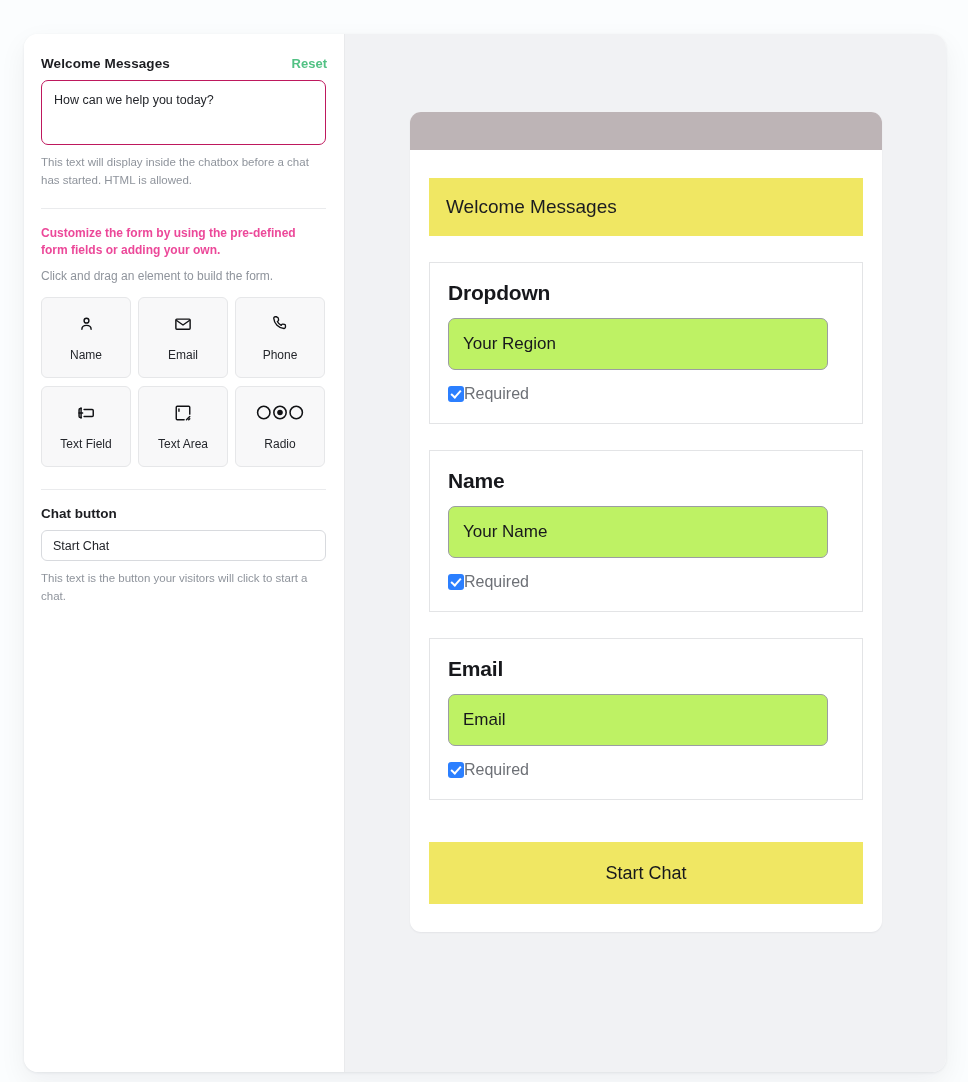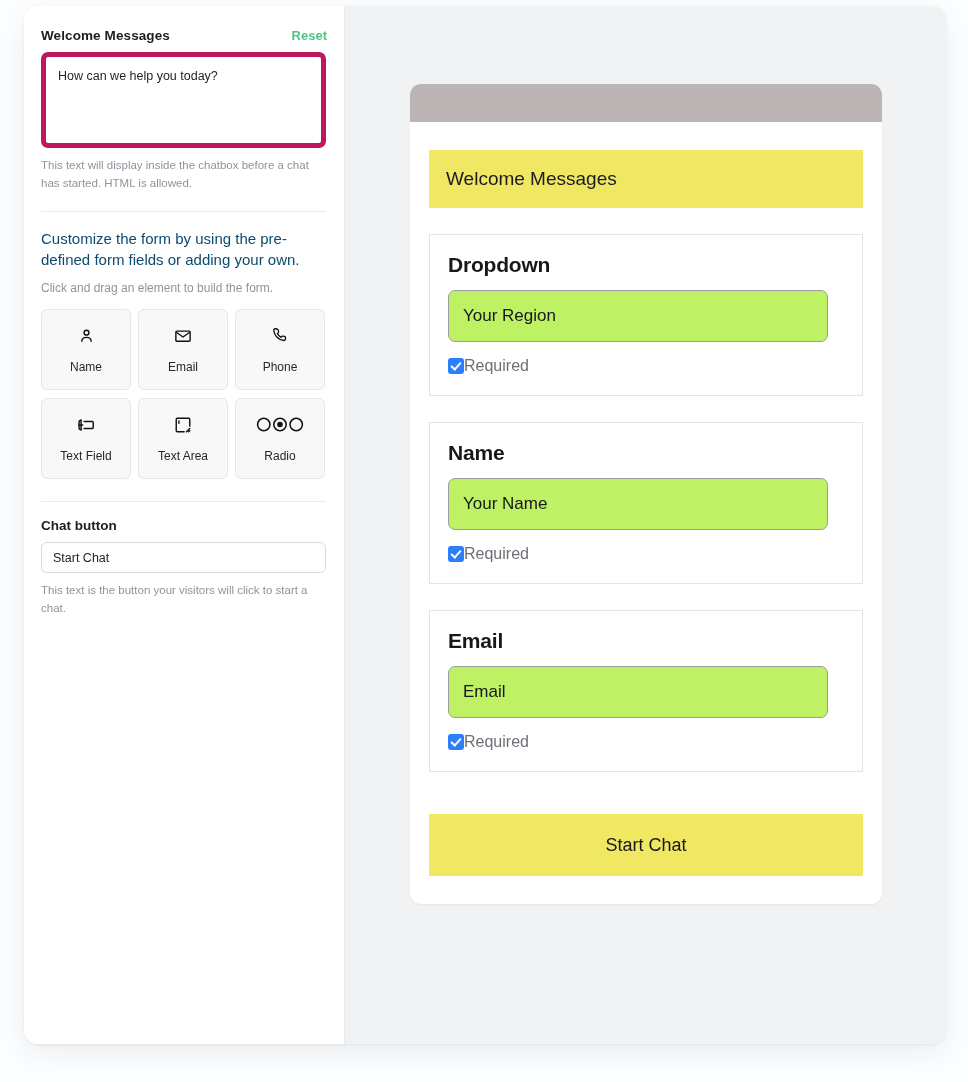--- a/index.html
+++ b/index.html
@@ -6,21 +6,21 @@
   html, body {
     margin: 0; padding: 0;
     width: 968px; height: 1082px;
     background: #fbfdfe;
     font-family: "Liberation Sans", sans-serif;
     -webkit-font-smoothing: antialiased;
   }
 
   .app-card {
     position: absolute;
-    left: 24px; top: 6px;
+    left: 24px; top: 34px;
     width: 922px; height: 1038px;
     background: #ffffff;
     border-radius: 14px;
     box-shadow: 0 1px 3px rgba(16,24,40,.07), 0 10px 28px rgba(16,24,40,.06);
     display: flex;
     overflow: hidden;
   }
 
   
   .settings-panel {
@@ -45,22 +45,22 @@
   }
   .reset-link {
     font-size: 13px;
     font-weight: 600;
     color: #52c184;
     cursor: pointer;
   }
 
   .welcome-textarea {
     width: 285px;
-    height: 96px;
-    border: 5px solid #be185d;
+    height: 65px;
+    border: 1px solid #be185d;
     border-radius: 7px;
     padding: 11px 12px;
     font-size: 12.5px;
     color: #23252a;
     font-family: "Liberation Sans", sans-serif;
     resize: none;
     outline: none;
     line-height: 1.4;
     display: block;
   }
@@ -74,23 +74,23 @@
   }
 
   .divider {
     height: 1px;
     background: #eaebed;
     margin: 18px 0 16px 0;
     width: 285px;
   }
 
   .builder-heading {
-    font-size: 15px;
-    font-weight: 400;
-    color: #0c4a6e;
+    font-size: 12px;
+    font-weight: 700;
+    color: #ec4899;
     line-height: 1.45;
     width: 280px;
   }
   .builder-sub {
     font-size: 12px;
     color: #8f949c;
     margin-top: 10px;
     margin-bottom: 14px;
   }
 

